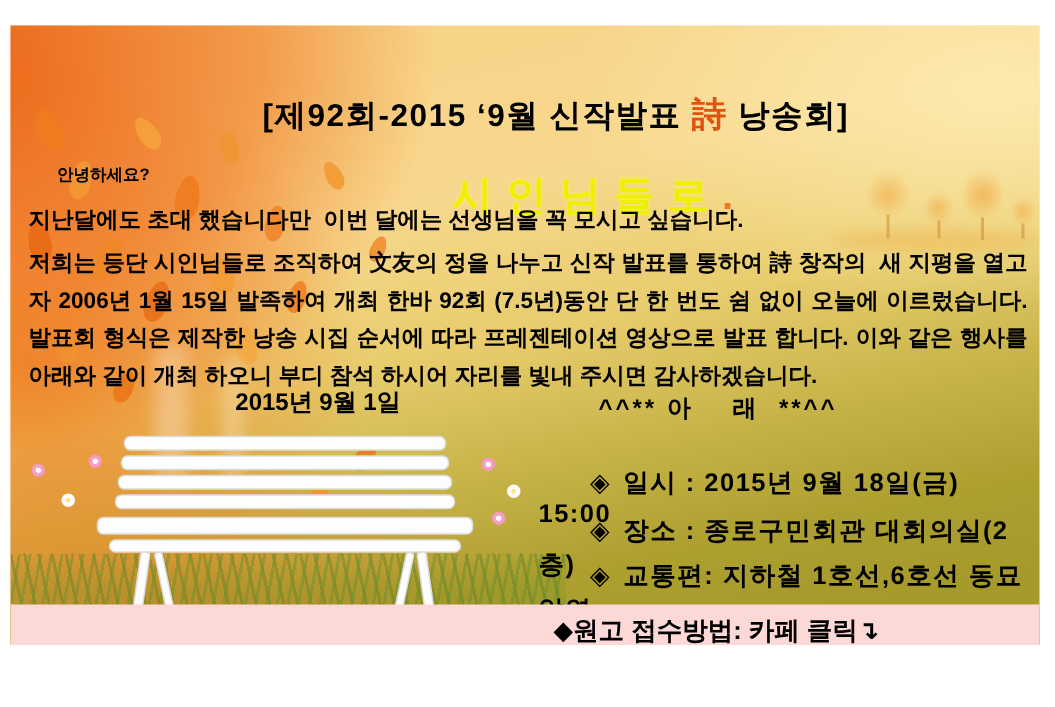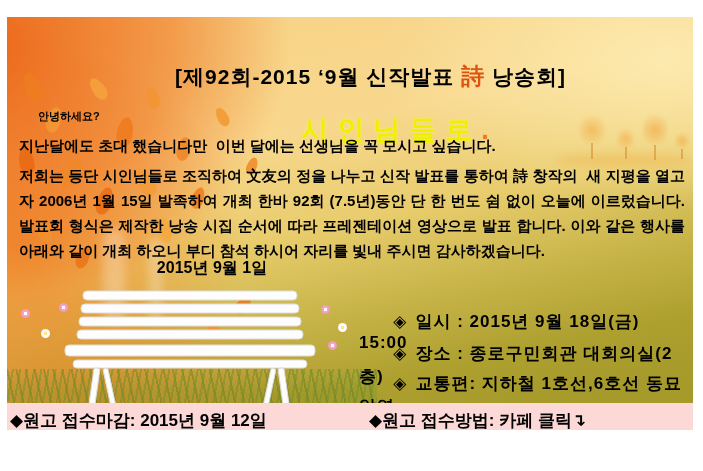--- a/index.html
+++ b/index.html
@@ -131,31 +131,31 @@
 
     <div class="t invite">
       <span style="color:#eef000;text-shadow:0 0 2px rgba(255,255,120,.6);">시인님들로</span><span style="color:#f07820;">.</span>
     </div>
 
     <div class="t greeting">안녕하세요?</div>
     <div class="t intro">지난달에도 초대 했습니다만  이번 달에는 선생님을 꼭 모시고 싶습니다.</div>
     <div class="t body-par">저희는 등단 시인님들로 조직하여 文友의 정을 나누고 신작 발표를 통하여 詩 창작의  새 지평을 열고자 2006년 1월 15일 발족하여 개최 한바 92회 (7.5년)동안 단 한 번도 쉼 없이 오늘에 이르렀습니다. 발표회 형식은 제작한 낭송 시집 순서에 따라 프레젠테이션 영상으로 발표 합니다. 이와 같은 행사를 아래와 같이 개최 하오니 부디 참석 하시어 자리를 빛내 주시면 감사하겠습니다.</div>
     <div class="t date-line">2015년 9월 1일</div>
 
+    <div class="t details-heading">^^** 아    래  **^^</div>
 
     <div class="t detail-item" style="top:273px;">
       <span class="bullet">◈</span><span>일시 : 2015년 9월 18일(금) 15:00</span>
     </div>
     <div class="t detail-item" style="top:305px;">
       <span class="bullet">◈</span><span>장소 : 종로구민회관 대회의실(2층)</span>
     </div>
     <div class="t detail-item" style="top:335px;">
       <span class="bullet">◈</span><span>교통편: 지하철 1호선,6호선 동묘앞역</span>
     </div>
 
     <div class="footer">
-      <div class="t deadline">◆원고 접수마감: 2015년 9월 12일</div>
       <div class="t method">◆원고 접수방법: 카페 클릭↴</div>
       <a class="submit-link">詩낭송원고접수</a>
     </div>
 
   </div>
 </div>
 
 </body></html>

